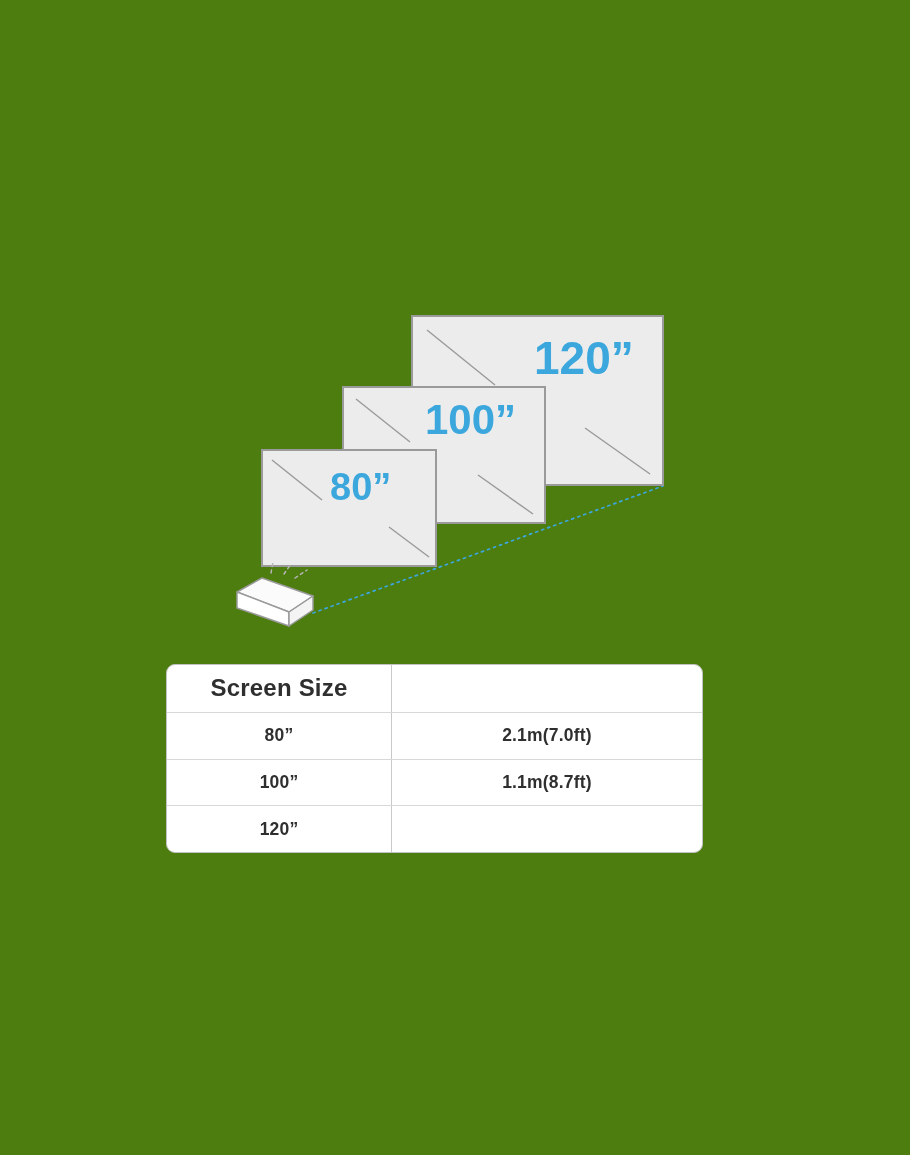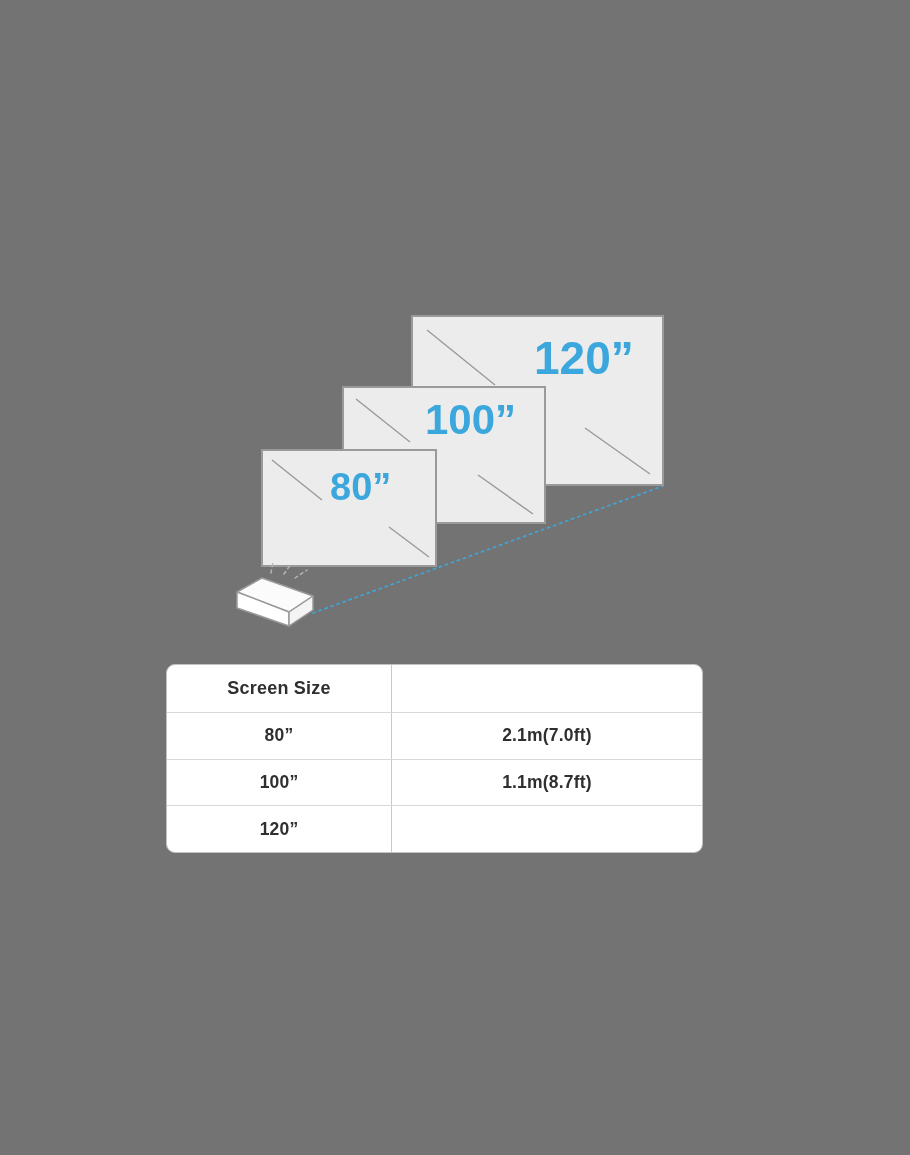--- a/index.html
+++ b/index.html
@@ -13,21 +13,21 @@
     position: relative;
     font-family: "Liberation Sans", sans-serif;
     overflow: hidden;
   }
 
   #page {
     position: absolute;
     left: 0; top: 0;
     width: 910px;
     height: 1155px;
-    background: #737373;
+    background: #4d7c0f;
   }
 
   
   #diagram {
     position: absolute;
     left: 0;
     top: 0;
     width: 910px;
     height: 660px;
   }
@@ -75,21 +75,21 @@
   }
   .tcell.c0 {
     width: 225px;
     border-right: 1.2px solid #c9c9c9;
   }
   .tcell.c1 {
     flex: 1;
   }
   .trow.header .tcell {
     font-weight: bold;
-    font-size: 18px;
+    font-size: 24px;
   }
   .trow.body .tcell {
     font-weight: bold;
   }
 </style>
 </head>
 <body>
 
 <div id="page">
 

